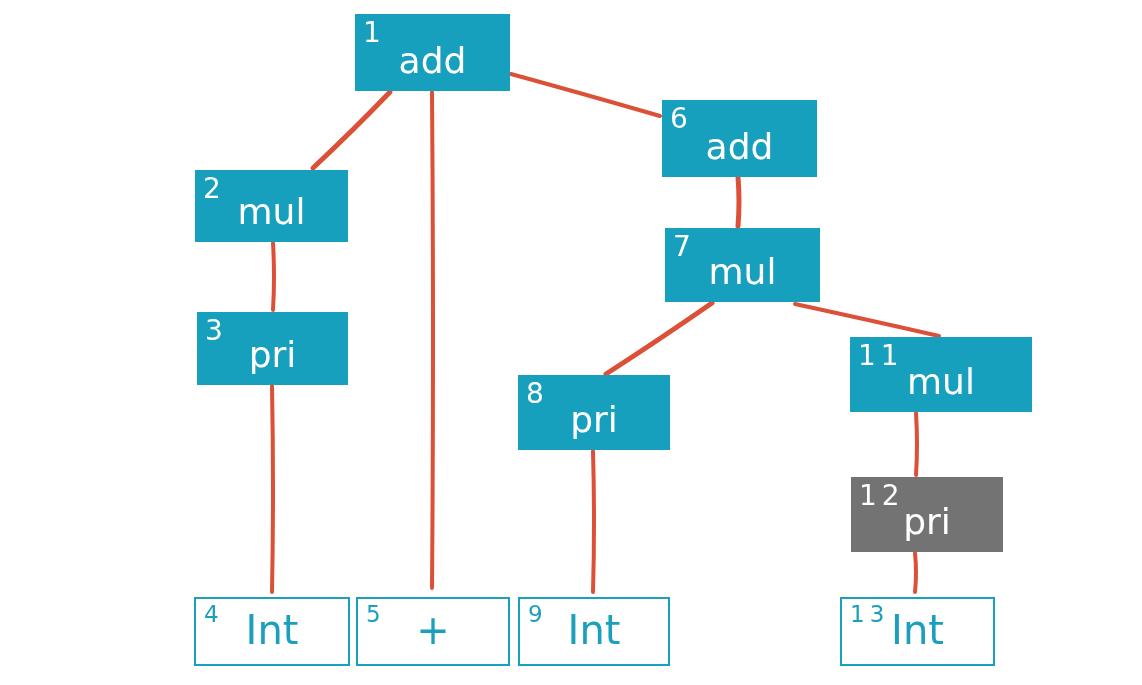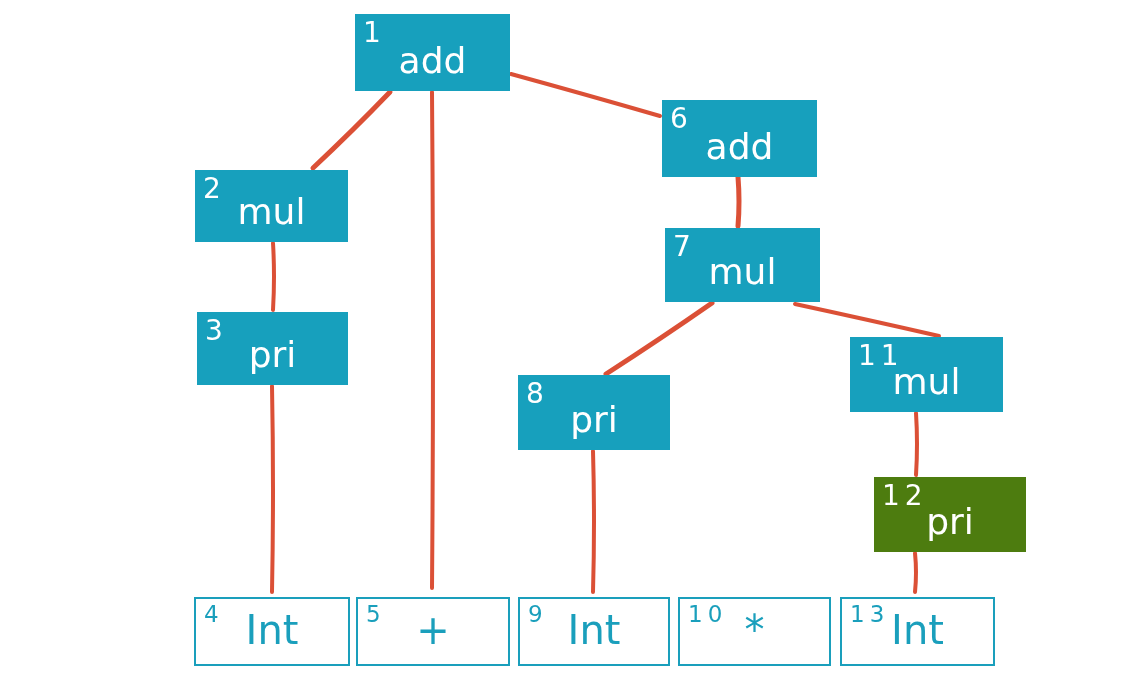--- a/index.html
+++ b/index.html
@@ -112,29 +112,25 @@
       <span class="label">mul</span>
     </div>
     <div class="node internal" style="left: 518px; top: 375px; width: 152px; height: 75px; background: rgb(23, 160, 189);">
       <span class="num">8</span>
       <span class="label">pri</span>
     </div>
     <div class="node leaf" style="left: 518px; top: 597px; width: 152px; height: 69px; border: 2px solid rgb(26, 159, 188);">
       <span class="num">9</span>
       <span class="label">Int</span>
     </div>
-    <div class="node leaf" style="left: 678px; top: 597px; width: 153px; height: 69px; border: 2px solid rgb(26, 159, 188);">
-      <span class="num">10</span>
-      <span class="label">*</span>
-    </div>
-    <div class="node internal" style="left: 850px; top: 337px; width: 153px; height: 75px; background: rgb(23, 160, 189);">
+    <div class="node internal" style="left: 850px; top: 337px; width: 182px; height: 75px; background: rgb(23, 160, 189);">
       <span class="num">11</span>
       <span class="label">mul</span>
     </div>
-    <div class="node internal-highlight" style="left: 851px; top: 477px; width: 152px; height: 75px; background: #4d7c0f; margin-left: 23px;">
+    <div class="node internal-highlight" style="left: 851px; top: 477px; width: 152px; height: 75px; background: #737373;">
       <span class="num">12</span>
       <span class="label">pri</span>
     </div>
     <div class="node leaf" style="left: 840px; top: 597px; width: 155px; height: 69px; border: 2px solid rgb(26, 159, 188); align-items: flex-end;">
       <span class="num">13</span>
       <span class="label">Int</span>
     </div>
   </div>
 
 </body></html>

